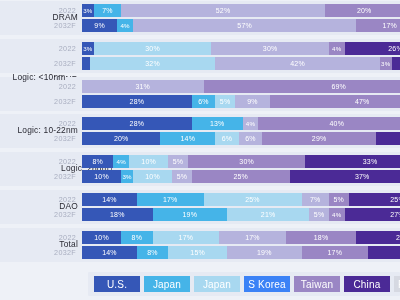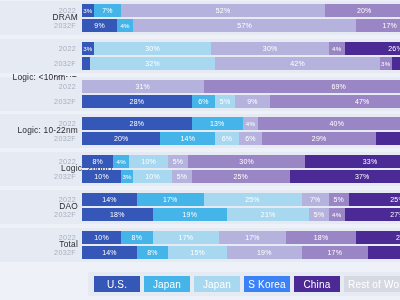--- a/index.html
+++ b/index.html
@@ -223,18 +223,19 @@
         </div>
       </div>
     </div>
 
   <div class="legend-wrap">
     <div class="legend">
         <div class="legend-item" style="background: rgb(53, 87, 183);">U.S.</div>
         <div class="legend-item" style="background: rgb(69, 180, 232);">Japan</div>
         <div class="legend-item" style="background: rgb(168, 216, 240);">Japan</div>
         <div class="legend-item" style="background: #3b82f6;">S Korea</div>
+        <div class="legend-item" style="background: rgb(154, 134, 196);">Taiwan</div>
         <div class="legend-item" style="background: rgb(75, 42, 150);">China</div>
         <div class="legend-item" style="background: rgb(214, 217, 226);">Rest of World</div>
       </div>
   </div>
 
 </div>
 
 </body></html>

